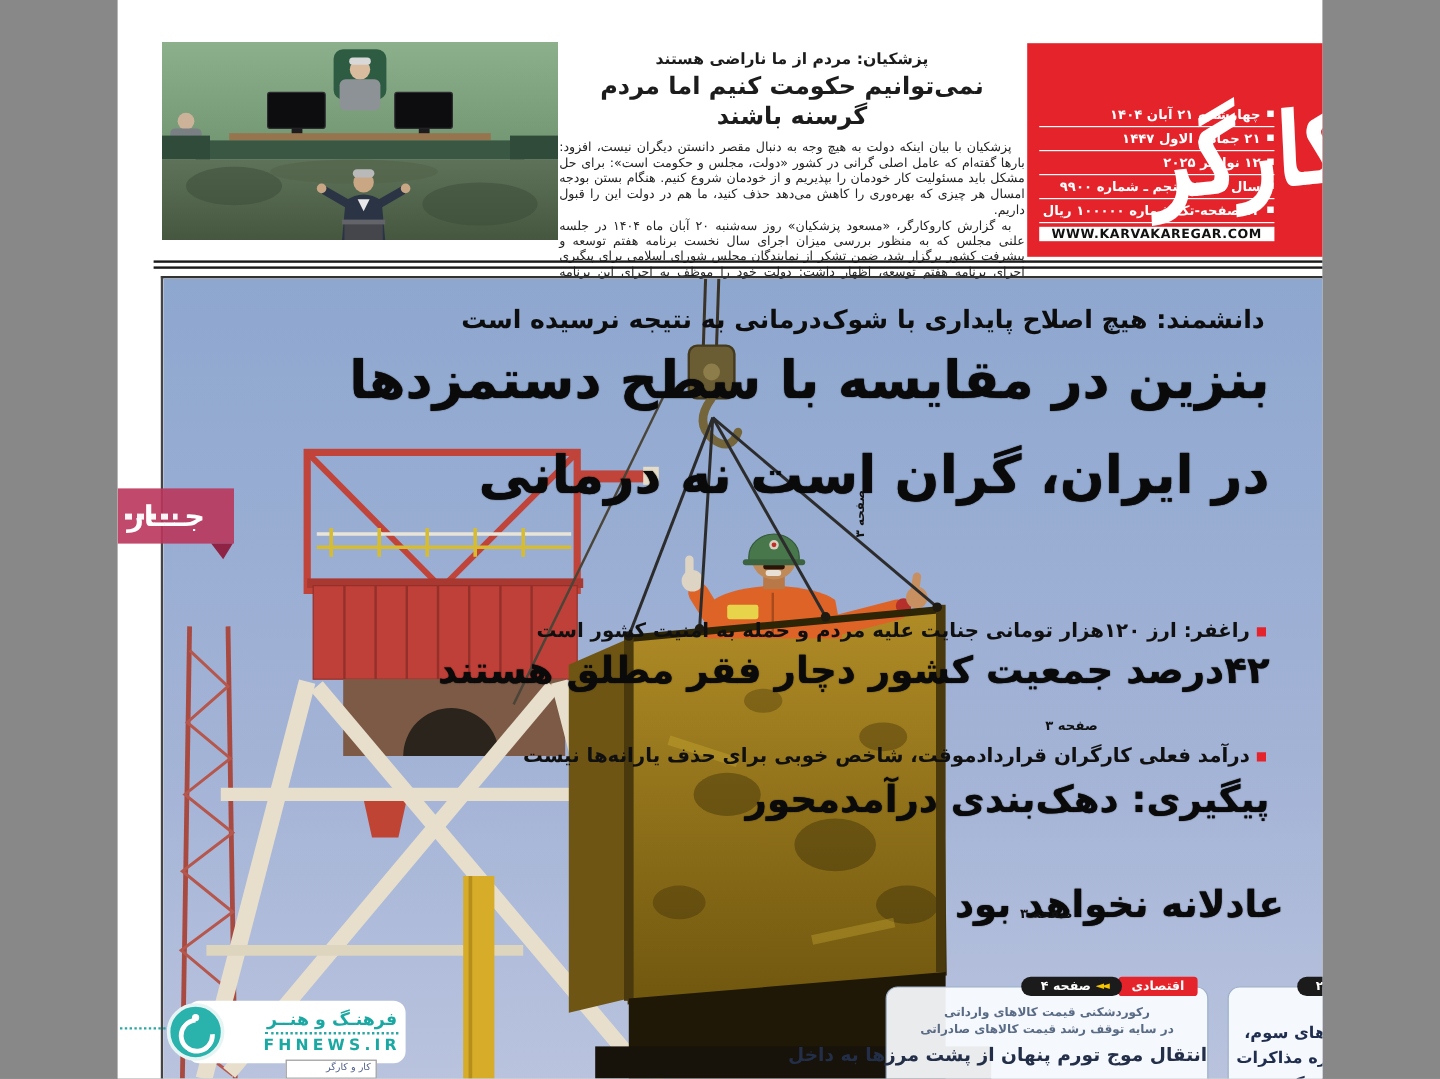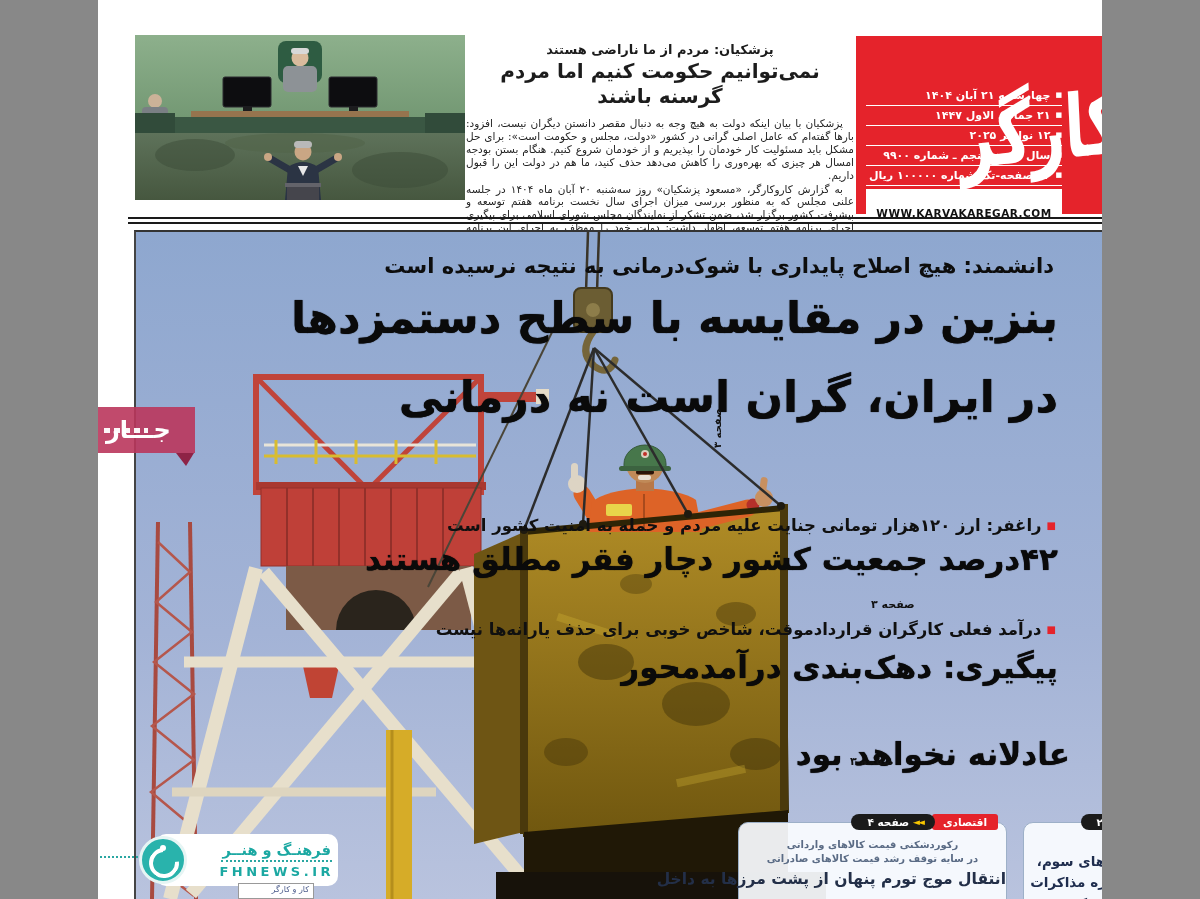--- a/index.html
+++ b/index.html
@@ -19,21 +19,21 @@
   .masthead{left:758px;top:36px;width:438px;height:178px;background:#e5232b;color:#fff;}
   .tagline{right:22px;top:5px;font-size:15px;font-style:italic;transform:rotate(-9deg);white-space:nowrap;}
   .mtitle{right:8px;top:26px;font-size:56px;font-weight:bold;white-space:nowrap;line-height:1;
           transform:scale(1.05,1.55) rotate(-4deg);transform-origin:top right;}
   .mrows{left:10px;top:50px;width:196px;}
   .mrow{display:flex;align-items:center;justify-content:flex-start;height:19px;
         border-bottom:1px solid #ffffff;font-size:11px;font-weight:bold;white-space:nowrap;}
   .mrow:last-of-type{border-bottom:none;}
   .mbullet{font-size:7px;margin-left:5px;line-height:1;}
   .msite{margin-top:3px;background:#fff;color:#111;text-align:center;font-size:10.5px;
-         font-weight:bold;letter-spacing:.5px;padding:18px 2px;direction:ltr;}
+         font-weight:bold;letter-spacing:.5px;padding:0 2px;direction:ltr;}
 
   .double-rule{left:30px;top:217px;width:1140px;height:3px;
                border-top:2px solid #1a1a1a;border-bottom:2px solid #1a1a1a;}
 
   
   .photo{left:36px;top:230px;width:1136px;height:669px;box-sizing:border-box;
          border-top:2px solid #333;border-left:2px solid #444;border-right:9px solid #4e231b;
          overflow:hidden;}
   .photo svg{display:block;}
 

